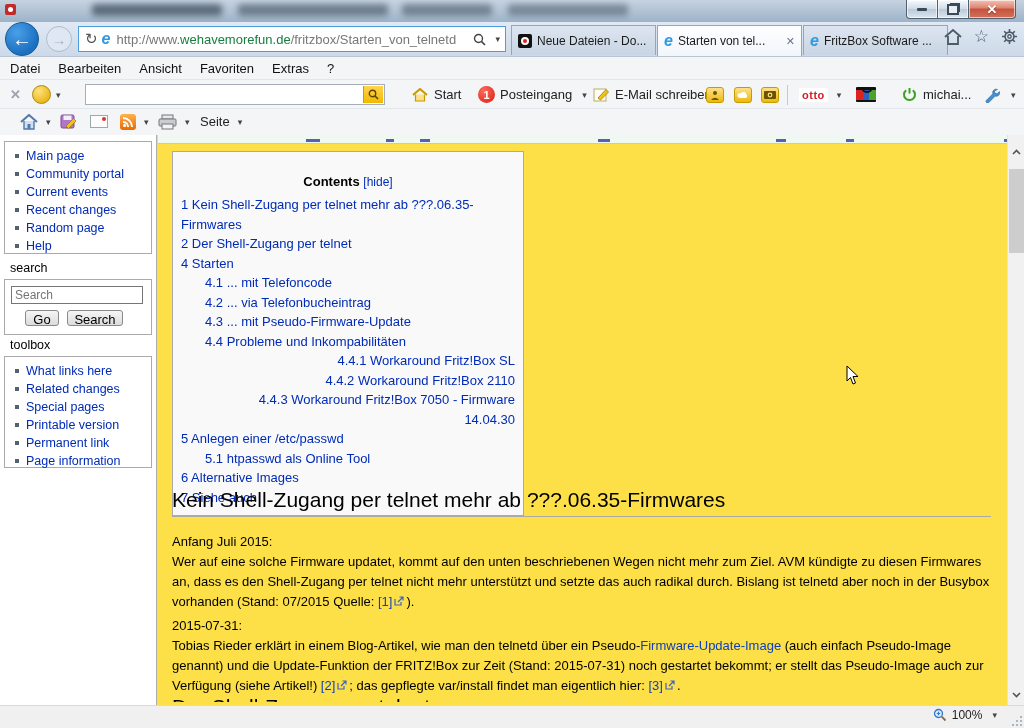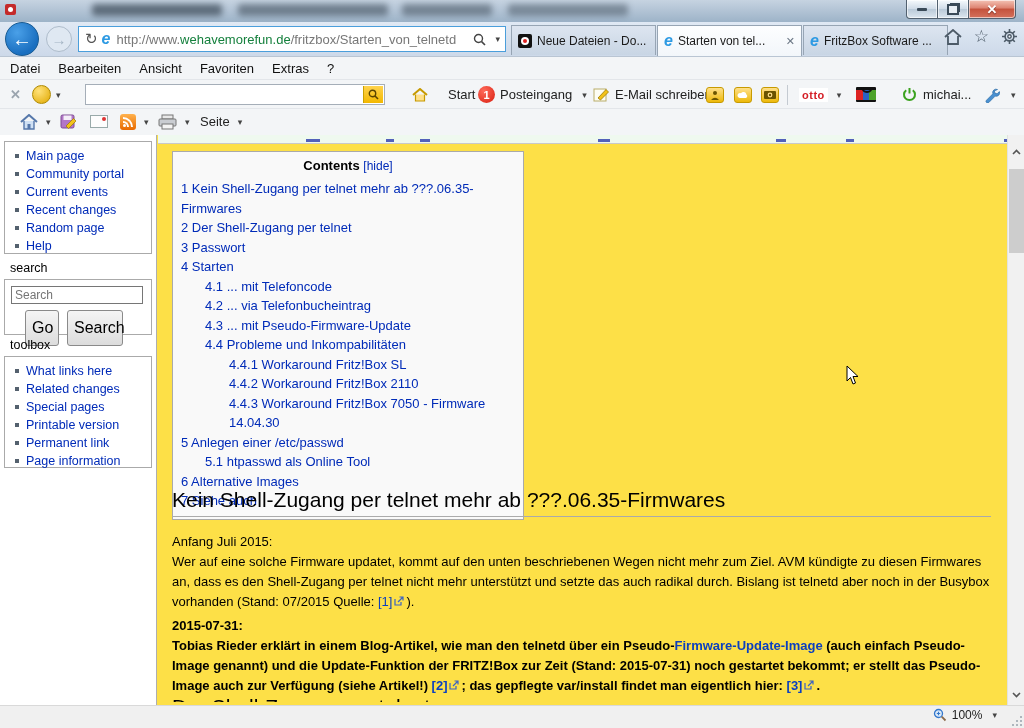--- a/index.html
+++ b/index.html
@@ -62,21 +62,21 @@
   .webderow{position:absolute;left:0;top:79px;width:1024px;height:29px;background:#f3f5f7;border-top:1px solid #e3e6ea;font-size:13px;color:#222;}
   .wd{position:absolute;top:0;height:29px;display:flex;align-items:center;}
   .wd-x{left:10px;color:#9aa4ae;font-size:13px;font-weight:bold;}
   .wd-logo{left:32px;}
   .webde-circle{width:17px;height:17px;border-radius:50%;border:1px solid #b08a00;
     background:radial-gradient(circle at 35% 30%,#ffe27a,#e8a e000);background:radial-gradient(circle at 35% 30%,#ffe27a,#e0a800);}
   .wd-search{left:85px;}
   .wd-input{width:300px;height:21px;border:1px solid #a5aeb8;background:#fff;box-sizing:border-box;position:relative;}
   .wd-magbtn{position:absolute;right:1px;top:1px;width:19px;height:17px;background:linear-gradient(#ffd34d,#f3b800);
     border-left:1px solid #caa000;display:flex;align-items:center;justify-content:center;}
-  .wd-start{left:412px;gap:20px;}
+  .wd-start{left:412px;gap:6px;}
   .wd-inbox{left:478px;gap:5px;}
   .badge{width:17px;height:17px;border-radius:50%;background:radial-gradient(circle at 35% 30%,#ff6a5a,#d81e10);
     color:#fff;font-size:11px;font-weight:bold;display:flex;align-items:center;justify-content:center;}
   .wd-compose{left:593px;gap:5px;}
   .mini-ic{width:18px;height:16px;border-radius:3px;background:linear-gradient(#ffe08a,#edb90a);border:1px solid #c79a00;
     display:flex;align-items:center;justify-content:center;box-sizing:border-box;}
   .wd-contacts{left:706px;} .wd-cloud{left:734px;} .wd-camera{left:761px;}
   .wd-sep{left:787px;} .vsep{width:1px;height:20px;background:#c4cad1;}
   .wd-otto{left:799px;gap:4px;}
   .otto-txt{color:#d41e26;font-size:11px;font-weight:bold;letter-spacing:.5px;background:#fff;padding:1px 3px;}
@@ -108,41 +108,41 @@
   .side-h{color:#000;padding-left:10px;}
   .sidebox{position:absolute;left:4px;width:148px;border:1px solid #aaa;background:#fff;box-sizing:border-box;}
   .box-nav{top:6px;height:113px;} .box-search{top:144px;height:56px;} .box-tool{top:221px;height:112px;}
   .sidebox ul{list-style:none;margin:5px 0 0 0;padding:0 0 0 10px;}
   .sidebox li{height:18px;display:flex;align-items:center;gap:7px;}
   .bullet{width:4px;height:4px;background:#54616e;flex:none;}
   .sidelink{color:#002bb8;text-decoration:none;white-space:nowrap;}
   .lbl-search{position:absolute;top:126px;} .lbl-tool{position:absolute;top:203px;}
   .srch-input{position:absolute;left:6px;top:6px;width:124px;height:16px;border:1px solid #767676;font-size:12px;
     font-family:"Liberation Sans",sans-serif;padding:0 3px;box-sizing:content-box;color:#222;}
-  .srch-btn{position:absolute;top:30px;height:36px;font-size:16px;font-family:"Liberation Sans",sans-serif;
+  .srch-btn{position:absolute;top:30px;height:16px;font-size:13px;font-family:"Liberation Sans",sans-serif;
     background:linear-gradient(#f5f5f5,#dcdcdc);border:1px solid #8a8a8a;border-radius:3px;color:#000;}
   .btn-go{left:20px;width:34px;} .btn-srch{left:62px;width:56px;}
 
   
   .greenstrip{position:absolute;left:158px;top:0;right:17px;height:8px;background:#eff9ef;border-bottom:1px solid #c9c9c9;}
   .gs-mark{position:absolute;bottom:1px;height:3px;background:#3646b0;opacity:.85;}
 
   
   .main{position:absolute;left:158px;top:9px;right:17px;bottom:0;font-size:13px;color:#000;}
-  .toc{position:absolute;left:14px;top:7px;width:352px;background:#f9f9f9;border:1px solid #aaa;box-sizing:border-box;padding:6px 8px 8px;}
+  .toc{position:absolute;left:14px;top:7px;width:352px;background:#f9f9f9;border:1px solid #aaa;box-sizing:border-box;padding:22px 8px 8px;}
   .toc-title{text-align:center;font-weight:bold;font-size:13px;}
   .toc-hide{font-weight:normal;color:#002bb8;font-size:12px;}
   .toc ul{list-style:none;margin:6px 0 0;padding:0;}
   .toc li{line-height:19.5px;}
   .toc a{color:#002bb8;text-decoration:none;}
-  .toc .lvl2{padding-left:24px;} .toc .lvl3{padding-left:48px;}
+  .toc .lvl2{padding-left:24px;} .toc .lvl3{padding-left:48px;text-align:right;}
   .h1{position:absolute;left:14px;right:16px;top:344px;font-size:21px;font-weight:400;color:#000;
     border-bottom:1px solid #aaa;padding-bottom:4px;white-space:nowrap;}
   .para{position:absolute;left:14px;width:822px;line-height:20px;}
-  .pA{top:388px;} .pB{top:472px;font-weight:bold;}
+  .pA{top:388px;} .pB{top:472px;}
   .wlink{color:#0b3fbf;text-decoration:none;}
   .extico{margin:0 2px 0 2px;}
   .h2clip{position:absolute;left:14px;top:551px;height:7px;overflow:hidden;font-size:21px;font-weight:400;}
 
   
   .scroll{position:absolute;right:0;top:0;width:17px;height:100%;background:#f1f1f1;border-left:1px solid #e2e2e2;box-sizing:border-box;}
   .sc-btn{position:absolute;left:0;width:17px;height:17px;display:flex;align-items:center;justify-content:center;}
   .sc-up{top:8px;} .sc-dn{bottom:2px;}
   .sc-thumb{position:absolute;left:1px;width:15px;top:34px;height:84px;background:#cdcdcd;}
 
@@ -450,21 +450,20 @@
 
     </div>
 
     <div class="main">
 
       <div class="toc">
         <div class="toc-title"><span>Contents</span> <span class="toc-hide">[hide]</span></div>
         <ul>
           <li><a>1 Kein Shell-Zugang per telnet mehr ab ???.06.35-Firmwares</a></li>
           <li><a>2 Der Shell-Zugang per telnet</a></li>
-          <li><a>3 Passwort</a></li>
           <li><a>4 Starten</a></li>
           <li class="lvl2"><a>4.1 ... mit Telefoncode</a></li>
           <li class="lvl2"><a>4.2 ... via Telefonbucheintrag</a></li>
           <li class="lvl2"><a>4.3 ... mit Pseudo-Firmware-Update</a></li>
           <li class="lvl2"><a>4.4 Probleme und Inkompabilitäten</a></li>
           <li class="lvl3"><a>4.4.1 Workaround Fritz!Box SL</a></li>
           <li class="lvl3"><a>4.4.2 Workaround Fritz!Box 2110</a></li>
           <li class="lvl3"><a>4.4.3 Workaround Fritz!Box 7050 - Firmware 14.04.30</a></li>
           <li><a>5 Anlegen einer /etc/passwd</a></li>
           <li class="lvl2"><a>5.1 htpasswd als Online Tool</a></li>

